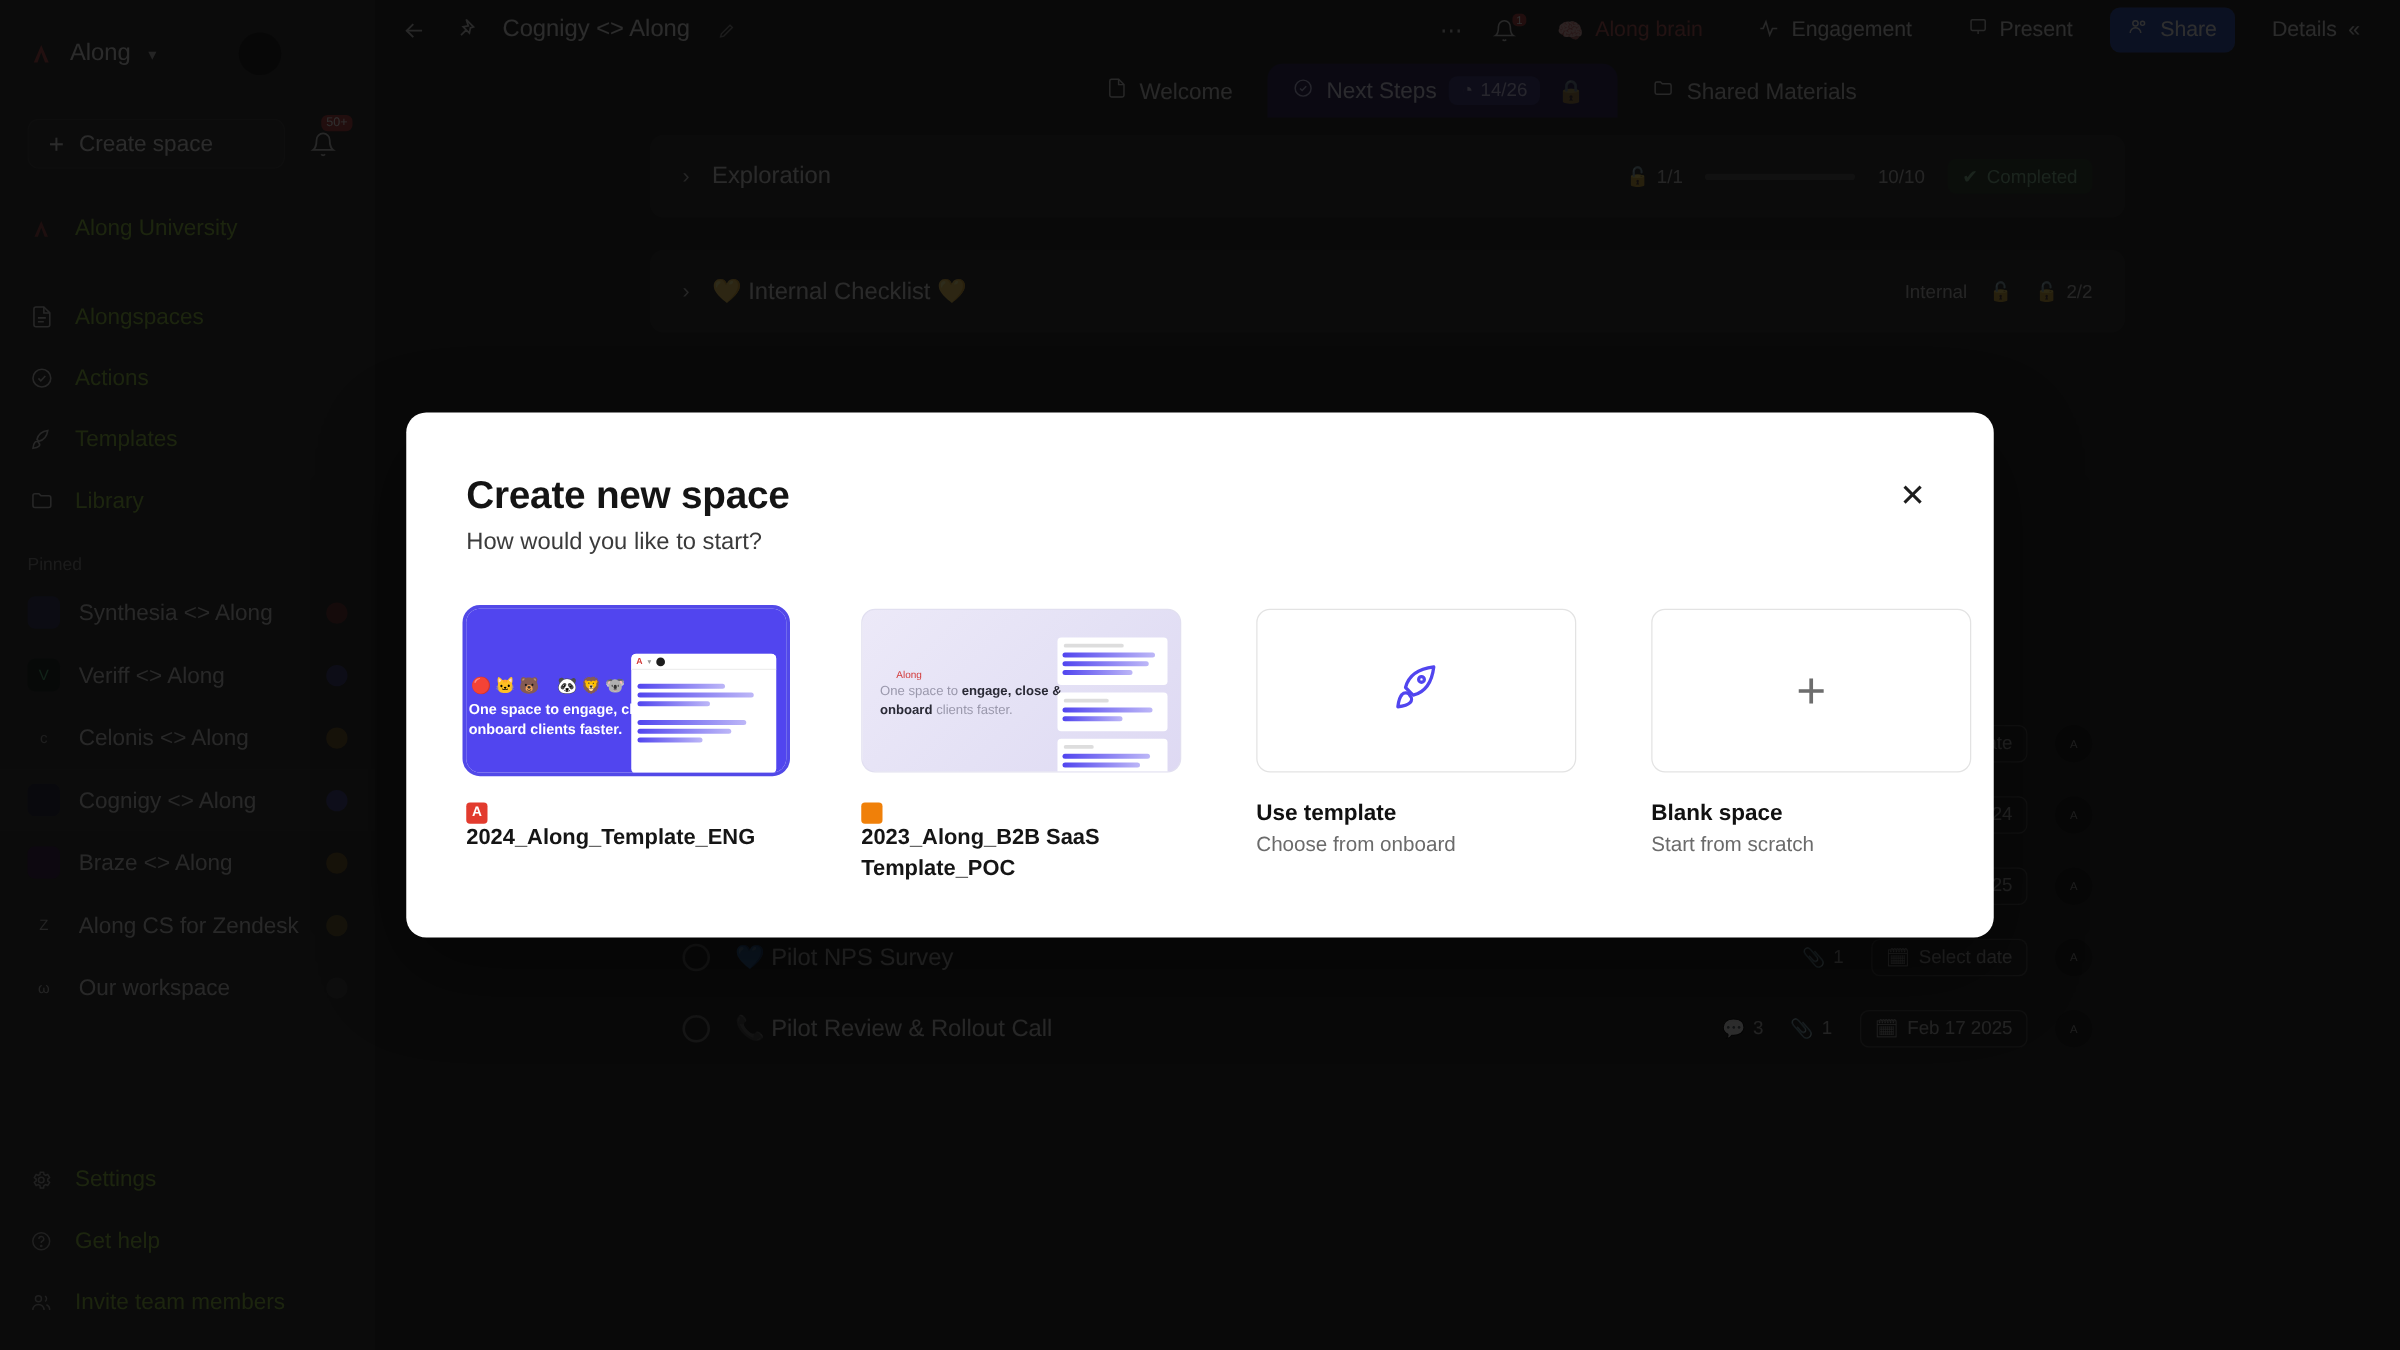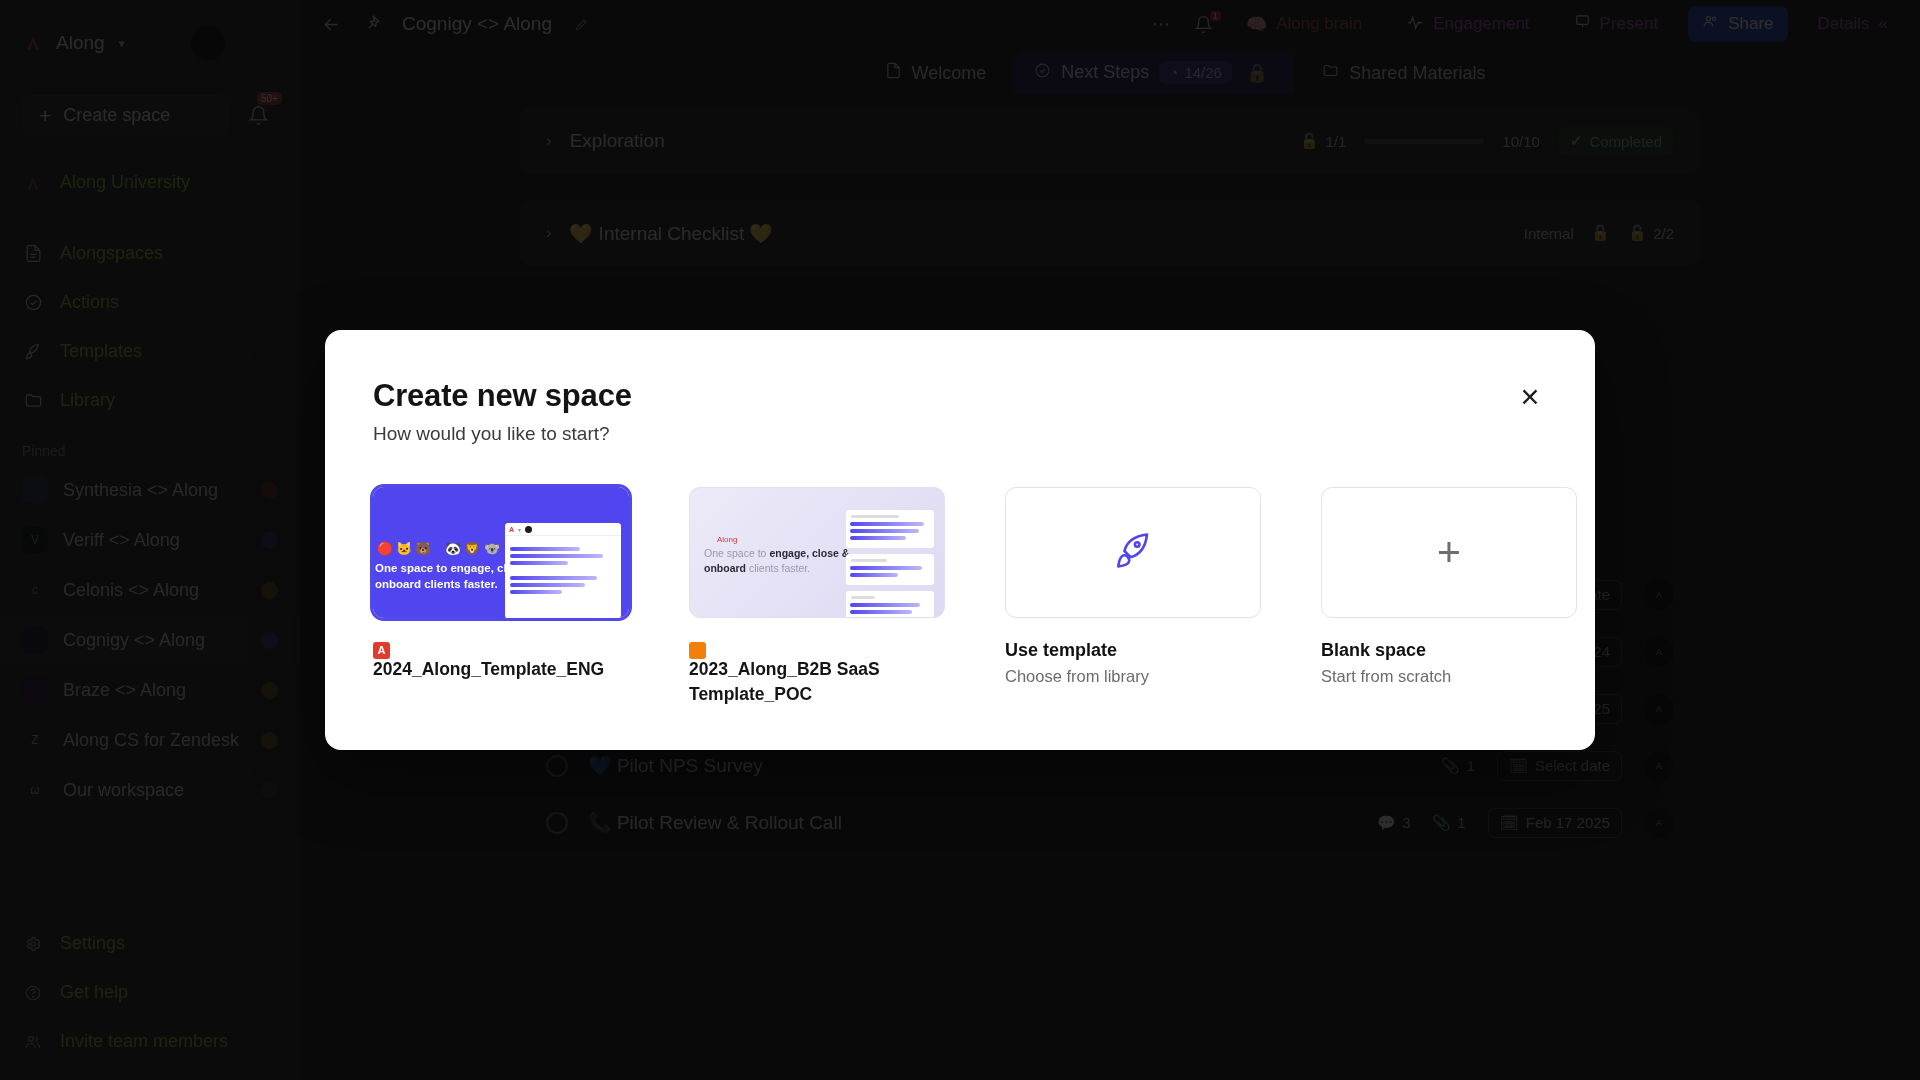--- a/index.html
+++ b/index.html
@@ -96,21 +96,21 @@
   .main { flex: 1; position: relative; background: #1f1f1f; }
   .topbar {
     height: 48px; display: flex; align-items: center;
     padding: 0 18px; gap: 16px; color: #d8d8d8; font-size: 18px;
   }
   .tb-ic { width: 26px; display:flex; align-items:center; justify-content:center; color:#cfcfcf;}
   .tb-title { font-size: 19px; color: #ededed; }
   .tb-spacer { flex: 1; }
   .tb-btn {
     display: flex; align-items: center; gap: 9px;
-    padding: 7px 14px; border-radius: 8px; font-size: 17px; color: #d946ef;
+    padding: 7px 14px; border-radius: 8px; font-size: 17px; color: #e5e5e5;
     white-space: nowrap;
   }
   .tb-btn.brand { color: #d24a4a; }
   .tb-btn.share { background: #1d4ed8; color: #fff; }
   .tb-bell { position: relative; }
   .tb-bell .dot {
     position: absolute; top: -4px; right: -5px; background:#d33030;
     color: #fff; font-size: 9px; border-radius: 4px; padding: 0px 3px;
   }
 
@@ -662,21 +662,21 @@
         <span class="rocket">
           <svg width="42" height="42" viewBox="0 0 24 24" fill="none" stroke="#5145ef" stroke-width="1.5" stroke-linecap="round" stroke-linejoin="round">
             <path d="M5.5 15.2c-1.4 1.4-1.9 5.6-1.9 5.6s4.2-.5 5.6-1.9a2.2 2.2 0 0 0 0-3.1 2.2 2.2 0 0 0-3.7-.6z"></path>
             <path d="M9.3 14.2l-2.2-2.2C8.2 7.7 11.6 3.6 20 2.6c-1 8.4-5.1 11.8-9.4 12.9z"></path>
             <path d="M14.4 9.6a1.3 1.3 0 1 0 0-2.6 1.3 1.3 0 0 0 0 2.6z"></path>
           </svg>
         </span>
       </div>
       <div class="card-meta">
         <div class="card-title-strong">Use template</div>
-        <div class="card-sub">Choose from library</div>
+        <div class="card-sub">Choose from onboard</div>
       </div>
     </div>
 
     <div class="card">
       <div class="thumb plain">
         <span class="plus-big">+</span>
       </div>
       <div class="card-meta">
         <div class="card-title-strong">Blank space</div>
         <div class="card-sub">Start from scratch</div>

